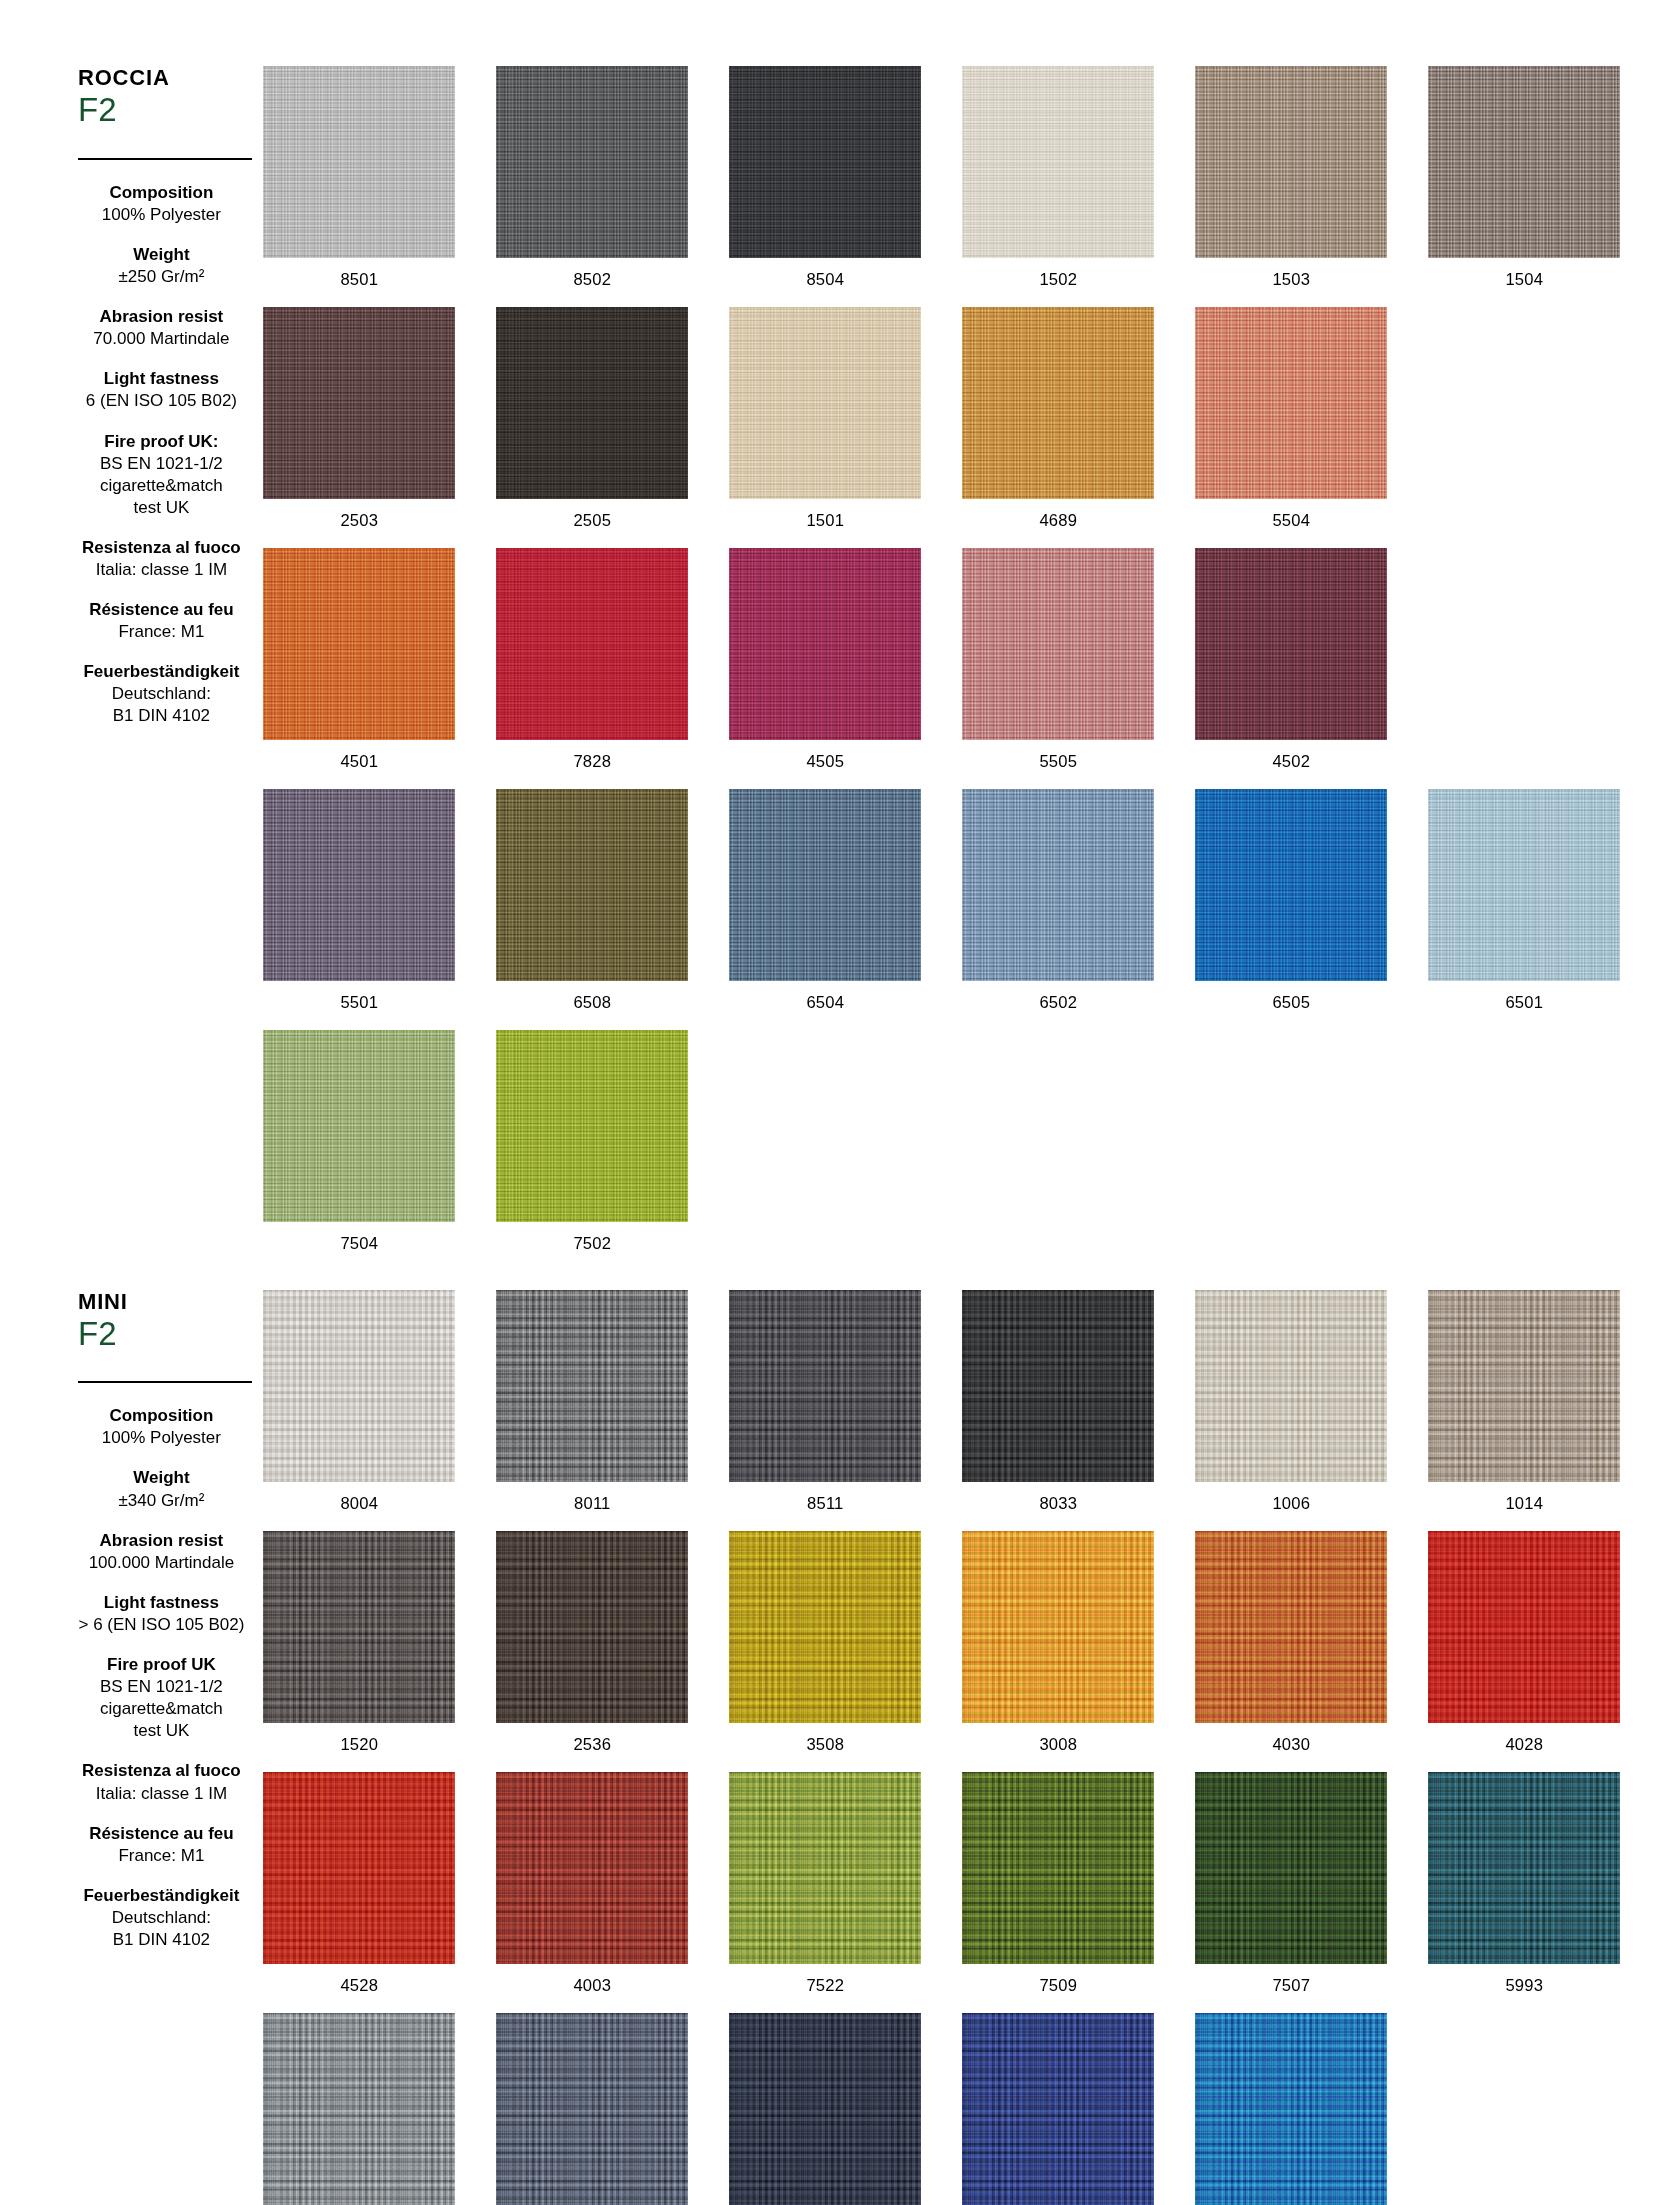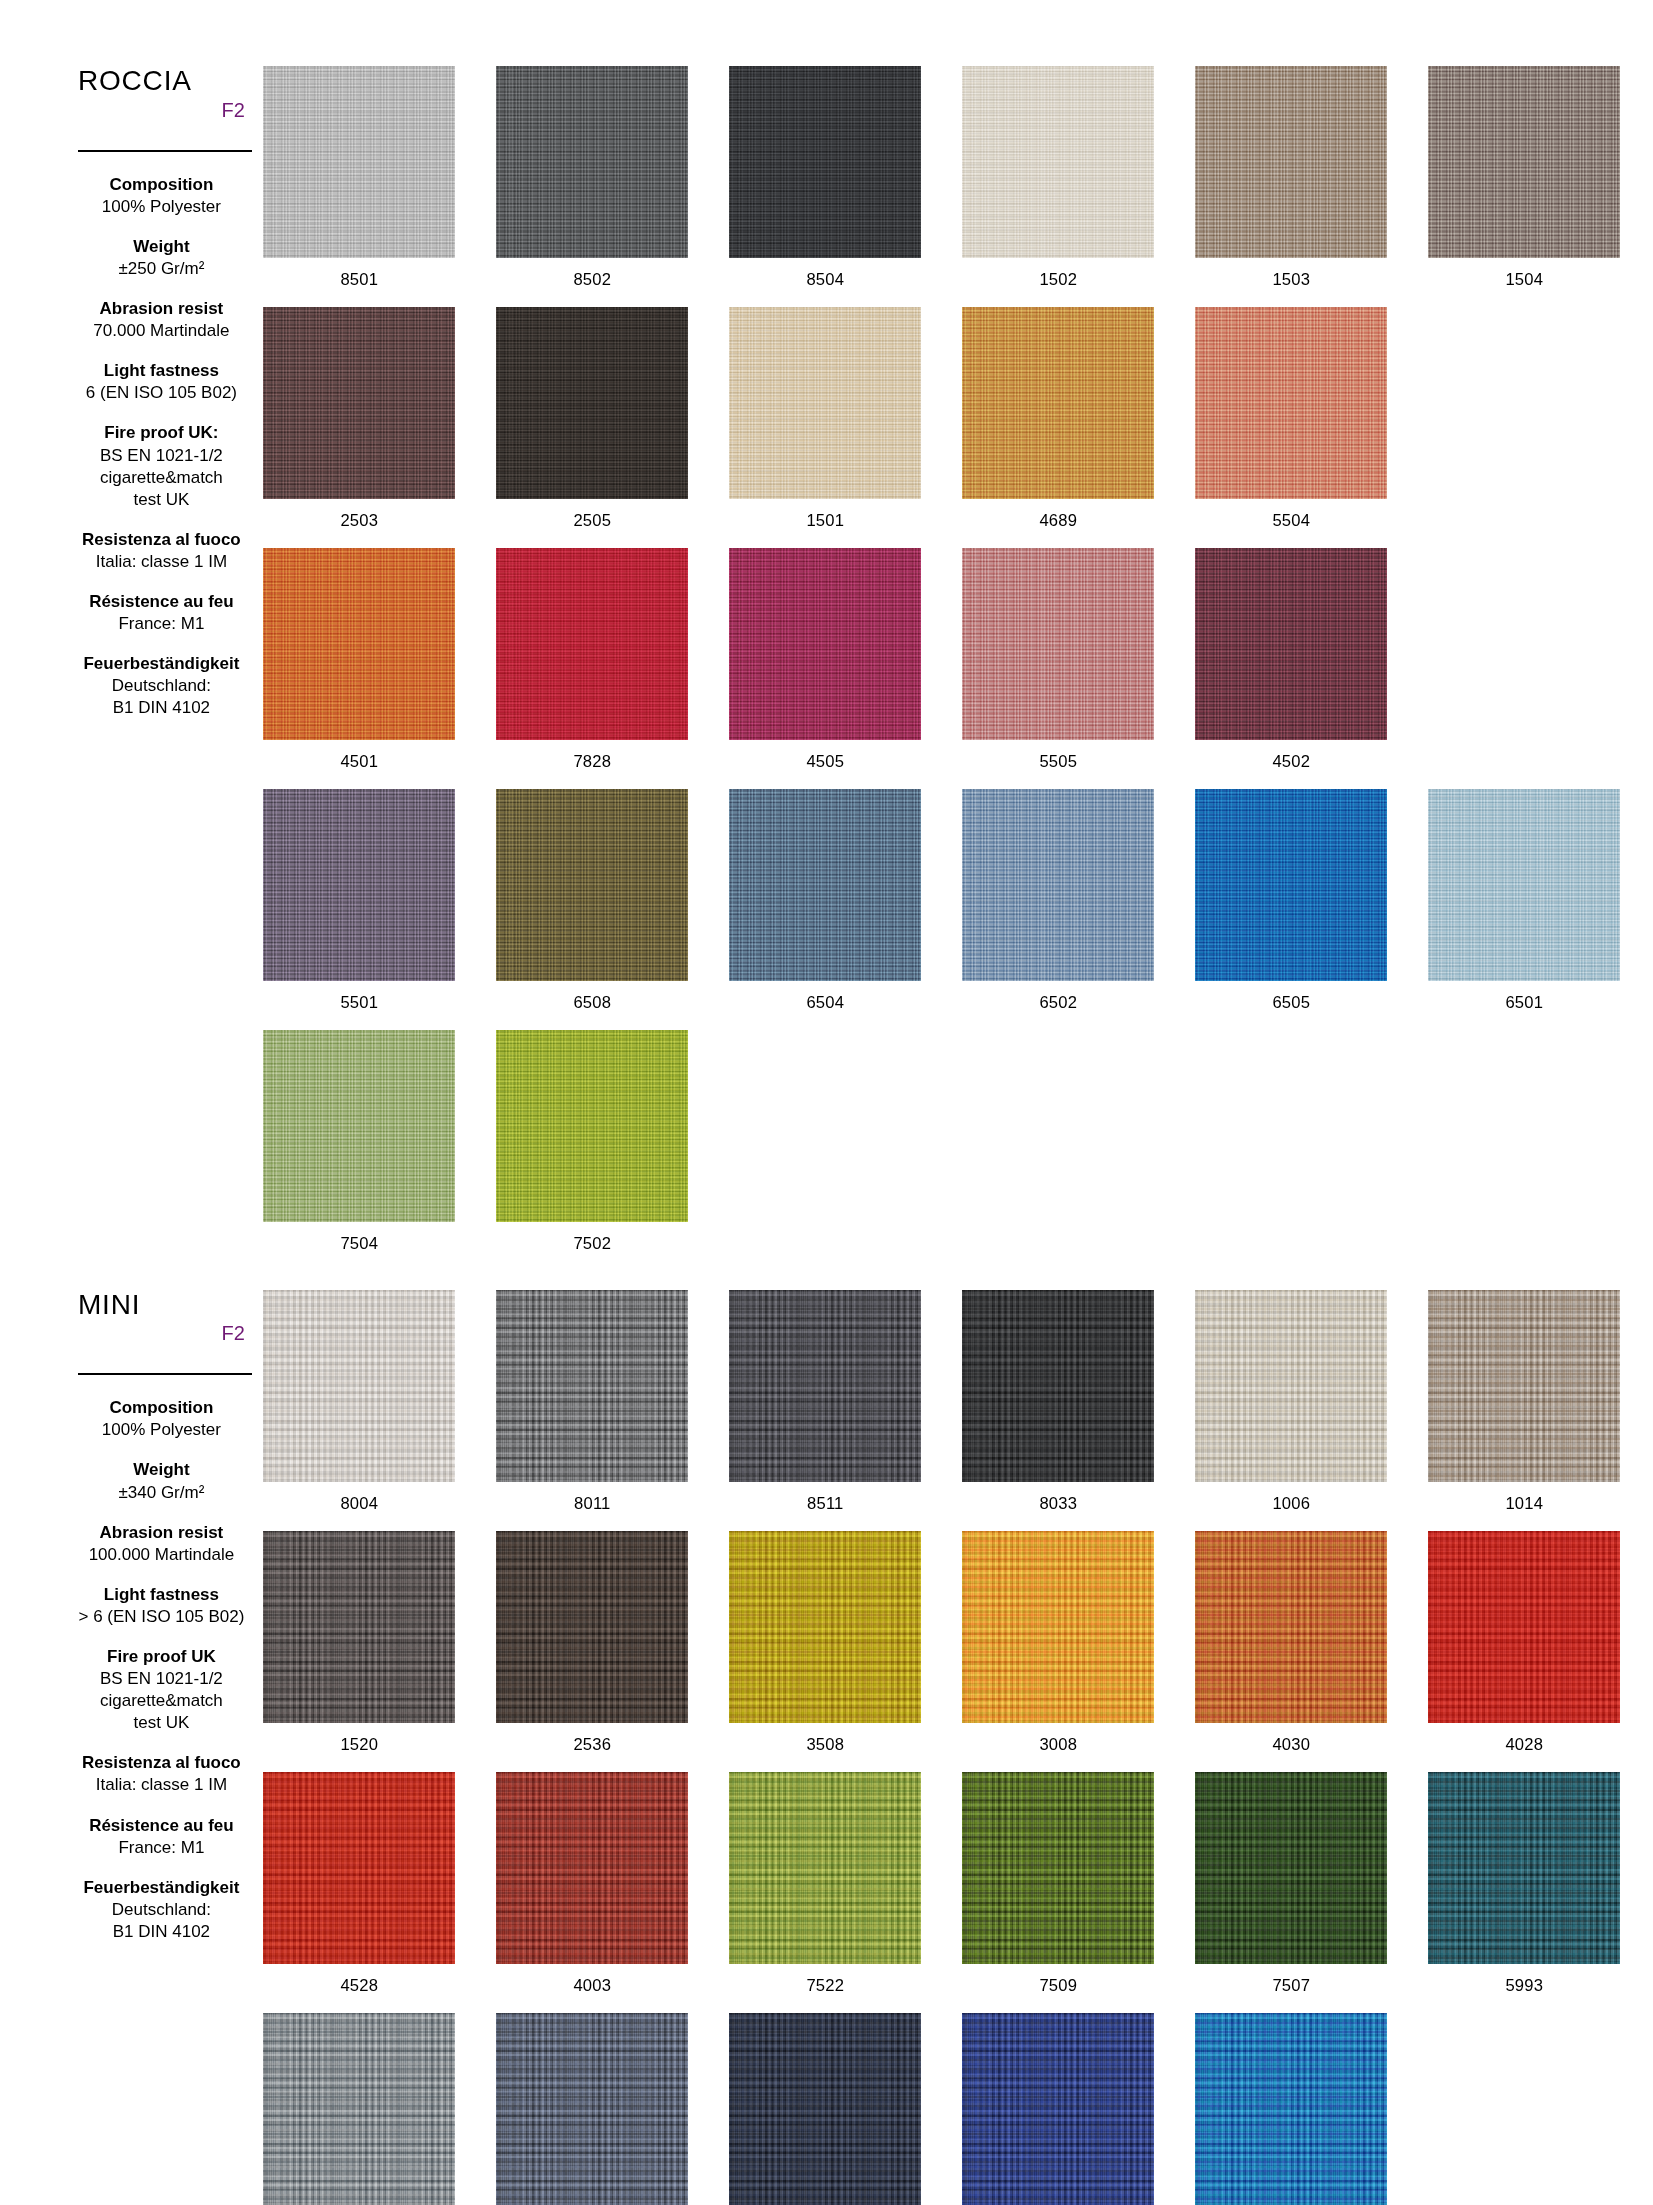--- a/index.html
+++ b/index.html
@@ -36,34 +36,33 @@
 
   
   .spec-panel {
     width: 258px;
     flex: 0 0 258px;
     padding-left: 78px;
     padding-right: 13.2px;
   }
 
   .collection-name {
-    font-size: 28px;
-    font-weight: 400;
+    font-size: 22px;
+    font-weight: 700;
     letter-spacing: 0.8px;
     line-height: 1.08;
     color: #000;
   }
 
   .collection-sub {
-    font-size: 20px;
+    font-size: 33px;
     font-weight: 400;
     line-height: 1.12;
     margin-top: 2.6px;
-    color: #701a75;
-    text-align: right;
+    color: #14532d;
   }
 
   .rule {
     width: 174px;
     height: 2px;
     background: #000;
     margin-top: 28.5px;
     margin-bottom: 22px;
   }
 

